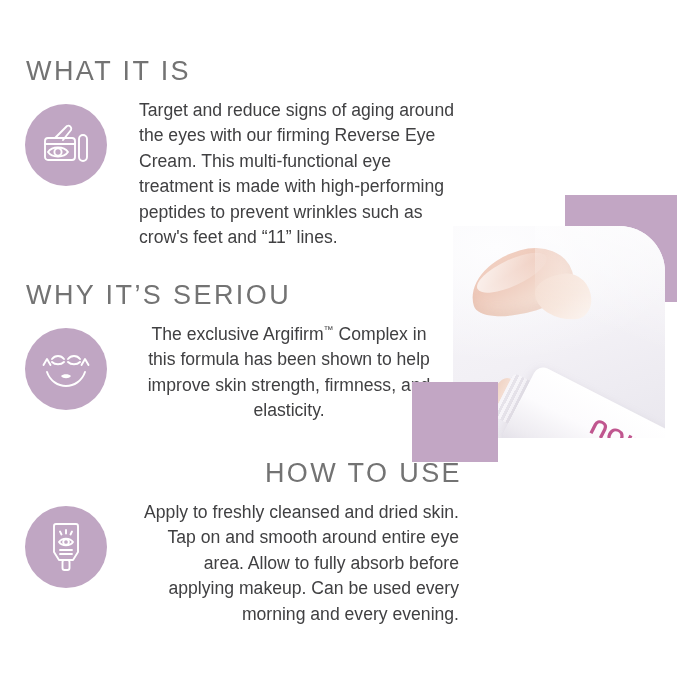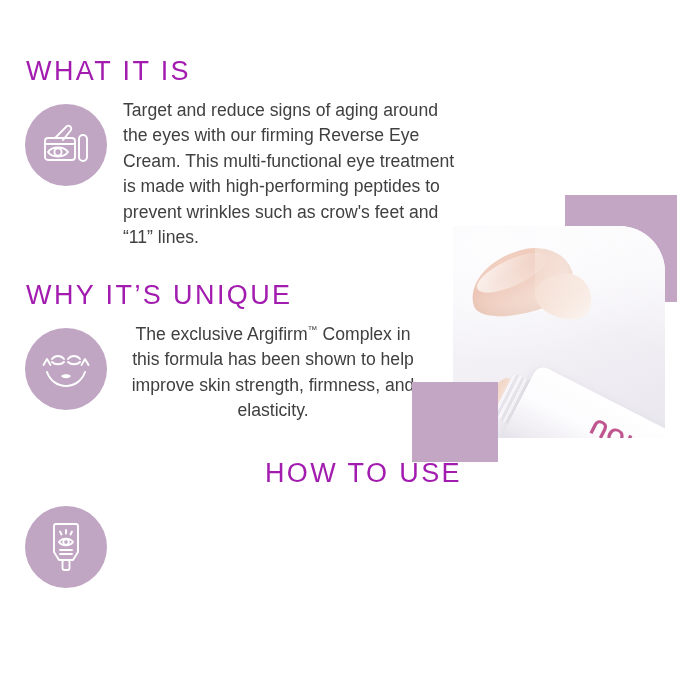--- a/index.html
+++ b/index.html
@@ -171,30 +171,30 @@
   }
   .section.s1 { top: 57px; }
   .section.s2 { top: 281px; }
   .section.s3 { top: 459px; text-align: right; }
 
   .section-heading {
     font-family: "Liberation Sans", sans-serif;
     font-weight: 300;
     font-size: 27px;
     letter-spacing: 2.4px;
-    color: #a21caf;
+    color: #737373;
     margin: 0 0 11px 4px;
     line-height: 1.1;
     white-space: nowrap;
   }
 
   .section-body {
     display: flex;
     align-items: flex-start;
-    gap: 0px;
+    gap: 16px;
   }
 
   .icon-badge {
     flex: 0 0 auto;
     width: 82px;
     height: 82px;
     border-radius: 50%;
     background: #c0a6c3;
     display: flex;
     align-items: center;
@@ -268,21 +268,21 @@
             <path d="M14 16 L26 4 a3 3 0 0 1 4 4 L22 18"></path>
             <path d="M7 30 c4 -6 16 -6 20 0 c-4 6 -16 6 -20 0 z"></path>
             <circle cx="17" cy="30" r="3.6"></circle>
           </svg>
         </div>
         <p class="section-text">Target and reduce signs of aging around the eyes with our firming Reverse Eye Cream. This multi-functional eye treatment is made with high-performing peptides to prevent wrinkles such as crow's feet and “11” lines.</p>
       </div>
     </section>
 
     <section class="section s2">
-      <h2 class="section-heading">WHY IT’S UNIQUE</h2>
+      <h2 class="section-heading">WHY IT’S SERIOU</h2>
       <div class="section-body">
         <div class="icon-badge">
           <svg width="52" height="46" viewBox="0 0 52 46" fill="none" stroke="#ffffff" stroke-width="1.9" stroke-linecap="round" stroke-linejoin="round">
             <path d="M12 13 c3 -4 9 -4 12 0"></path>
             <path d="M28 13 c3 -4 9 -4 12 0"></path>
             <path d="M12 16 c3 3 9 3 12 0"></path>
             <path d="M28 16 c3 3 9 3 12 0"></path>
             <path d="M21 30 c2 -2.5 8 -2.5 10 0 c-2 3 -8 3 -10 0 z" fill="#ffffff" stroke="none"></path>
             <path d="M7 26 c3 9 11 14 19 14 c8 0 16 -5 19 -14"></path>
             <polyline points="3.5,19 7,13 10.5,19"></polyline>
@@ -302,17 +302,18 @@
             <rect x="17.5" y="39" width="7" height="10" rx="2"></rect>
             <path d="M14 21 c3 -4.5 11 -4.5 14 0 c-3 4.5 -11 4.5 -14 0 z"></path>
             <circle cx="21" cy="21" r="2.8"></circle>
             <line x1="21" y1="9" x2="21" y2="12.5"></line>
             <line x1="15" y1="10.5" x2="16.5" y2="13.5"></line>
             <line x1="27" y1="10.5" x2="25.5" y2="13.5"></line>
             <line x1="15" y1="29" x2="27" y2="29"></line>
             <line x1="15" y1="33" x2="27" y2="33"></line>
           </svg>
         </div>
+        <p class="section-text">Apply to freshly cleansed and dried skin. Tap on and smooth around entire eye area. Allow to fully absorb before applying makeup. Can be used every morning and every evening.</p>
       </div>
     </section>
 
   </div>
 </div>
 
 </body></html>

